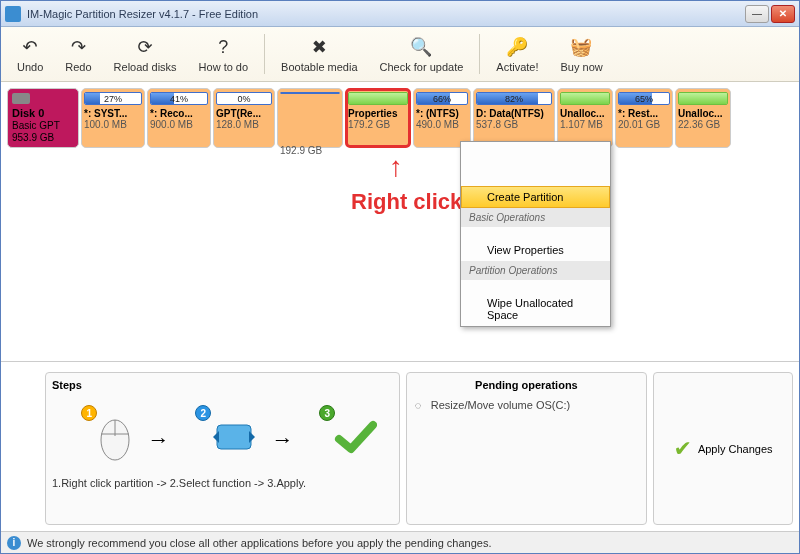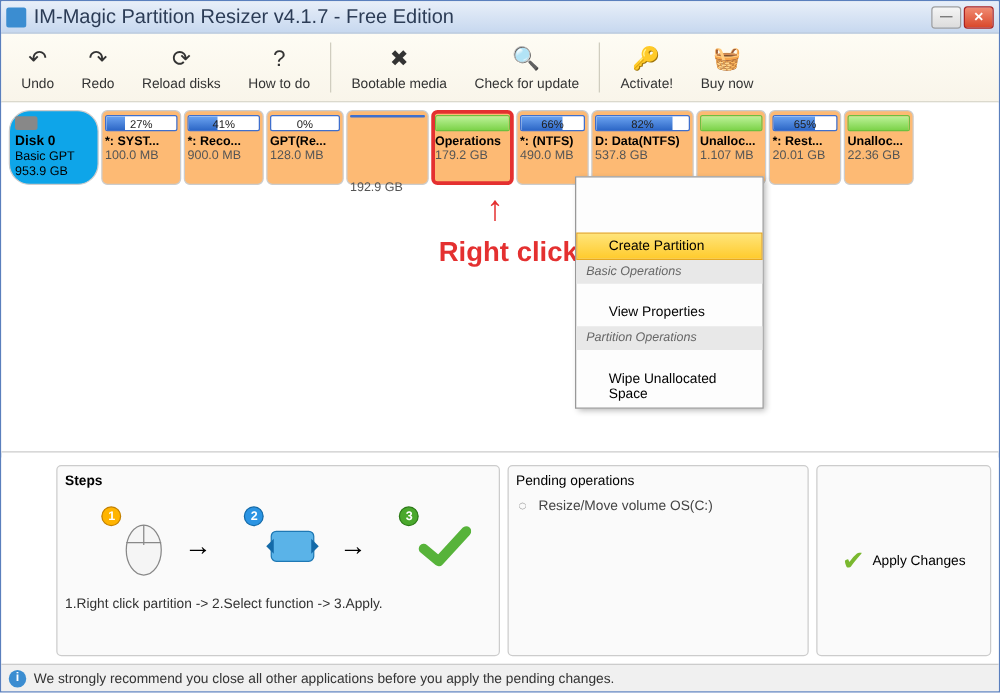--- a/index.html
+++ b/index.html
@@ -1,35 +1,35 @@
 <!DOCTYPE html>
 <html><head>
 <meta charset="utf-8">
 <style>
   * { box-sizing: border-box; margin: 0; padding: 0; font-family: Tahoma, Arial, sans-serif; }
   body { width: 800px; height: 554px; background: #fff; overflow: hidden; position: relative; border: 1px solid #5a7fbd; }
 
   
   .titlebar { height: 26px; background: linear-gradient(to bottom,#e8eff9,#c7d8ef); display:flex; align-items:center; padding:0 4px; border-bottom:1px solid #9db4d1; }
   .titlebar .app-icon { width:16px; height:16px; background:#3b8dd1; border-radius:2px; margin-right:6px; }
-  .titlebar .title { font-size:16px; color:#2c3c56; flex:1; }
+  .titlebar .title { font-size:11px; color:#2c3c56; flex:1; }
   .win-btns { display:flex; gap:2px; }
   .win-btn { width:24px; height:18px; border:1px solid #a0a0a0; background:linear-gradient(#f5f5f5,#dcdcdc); border-radius:3px; display:flex; align-items:center; justify-content:center; font-size:10px; color:#333; cursor:pointer;}
   .win-btn.close { background:linear-gradient(#f08c73,#d9472b); color:#fff; border-color:#a22; font-weight:bold;}
 
   
   .toolbar { height:55px; background:linear-gradient(#fefcf4,#f9f5ea); border-bottom:1px solid #d0cdbf; display:flex; align-items:center; padding:4px 6px; gap:2px; }
   .tbtn { display:flex; flex-direction:column; align-items:center; padding:2px 10px; font-size:11px; color:#333; cursor:pointer; border-radius:3px;}
   .tbtn .ico { width:24px; height:24px; margin-bottom:2px; display:flex; align-items:center; justify-content:center; font-size:18px; }
   .tsep { width:1px; height:40px; background:#d0cdbf; margin:0 4px; }
 
   
   .diskarea { padding:6px; height:280px; background:#fff; border-bottom:1px solid #ccc; }
   .diskrow { display:flex; align-items:flex-start; gap:2px; }
-  .diskinfo { border:1px solid #ccc; border-radius:17px; padding:4px; width:72px; height:60px; font-size:10px; background:#0ea5e9; display:flex; flex-direction:column; gap:1px;}
+  .diskinfo { border:1px solid #ccc; border-radius:5px; padding:4px; width:72px; height:60px; font-size:10px; background:#be185d; display:flex; flex-direction:column; gap:1px;}
   .diskinfo .dname { font-weight:bold; font-size:11px; }
   .diskinfo .dicon{width:18px;height:14px;background:#888;border-radius:2px;margin-bottom:2px;}
   .part { border:1px solid #ccc; border-radius:5px; padding:3px 2px; height:60px; display:flex; flex-direction:column; font-size:10px; background:#fdba74; flex-shrink:0; position:relative;}
   .pbar { height:13px; border:1px solid #3f6fcd; margin-bottom:3px; position:relative; background:#fff; border-radius:2px; overflow:hidden;}
   .pbar .fill { height:100%; background:linear-gradient(#6ba3f0,#2e68c7); }
   .pbar .pct { position:absolute; top:0; left:0; right:0; text-align:center; font-size:9px; line-height:13px; color:#222;}
   .part.unalloc .pbar{border-color:#6cc040;}
   .part.unalloc .pbar .fill{background:linear-gradient(#bdf299,#7dd34a); width:100%;}
   .part .pname{font-weight:bold; font-size:10px; white-space:nowrap; overflow:hidden; text-overflow:ellipsis;}
   .part .psize{font-size:10px; color:#555;}
@@ -49,21 +49,21 @@
   
   .bottom { position:absolute; left:0; right:0; bottom:22px; top:365px; display:flex; gap:6px; padding:6px; background:#fff;}
   .panel { border:1px solid #ccc; border-radius:4px; padding:6px; font-size:11px; background:#fafafa;}
   .steps { flex:1.5;margin-left:38px; }
   .steps .title{font-weight:bold; margin-bottom:6px;}
   .steps .diagram{display:flex; align-items:center; justify-content:center; gap:12px; height:80px;}
   .steps .diagram .badge{width:16px;height:16px;border-radius:50%;background:#ffb400;color:#fff;font-size:10px;font-weight:bold;display:flex;align-items:center;justify-content:center;position:relative;top:-24px;left:14px;z-index:2;border:1px solid #c38000;}
   .steps .diagram .arr{font-size:22px;font-weight:bold;}
   .steps .desc{font-size:11px;color:#333;}
   .pending { flex:1; }
-  .pending .title{font-weight:normal; margin-bottom:8px;}
+  .pending .title{font-weight:bold; margin-bottom:8px;text-align:center;}
   .pending .op{font-size:11px; color:#444; padding-left:18px; position:relative;}
   .pending .op::before{content:"◌";position:absolute;left:2px;}
   .apply { width:140px; display:flex; align-items:center; justify-content:center; cursor:pointer;}
   .apply .chk{color:#7ab82f; font-size:22px; margin-right:6px;}
 
   
   .status { position:absolute; left:0; right:0; bottom:0; height:22px; background:#f0f0f0; border-top:1px solid #ccc; display:flex; align-items:center; padding:0 6px; font-size:11px; color:#333; }
   .status .info-ico{width:14px;height:14px;border-radius:50%;background:#3b8dd1;color:#fff;font-size:10px;font-weight:bold;display:flex;align-items:center;justify-content:center;margin-right:6px;}
 </style>
 </head>
@@ -153,21 +153,21 @@
           <div class="pct">63%</div>
         </div>
         <div class="pname">C: OS(NTFS)</div>
         <div class="psize">192.9 GB</div>
       </div>
       <div class="part unalloc sel" style="width: 66px;">
         <div class="pbar">
           <div class="fill" style="width:100%"></div>
           <div class="pct"></div>
         </div>
-        <div class="pname">Operations</div>
+        <div class="pname">Properties</div>
         <div class="psize">179.2 GB</div>
       </div>
       <div class="part" style="width: 58px;">
         <div class="pbar">
           <div class="fill" style="width:66%"></div>
           <div class="pct">66%</div>
         </div>
         <div class="pname">*: (NTFS)</div>
         <div class="psize">490.0 MB</div>
       </div>

